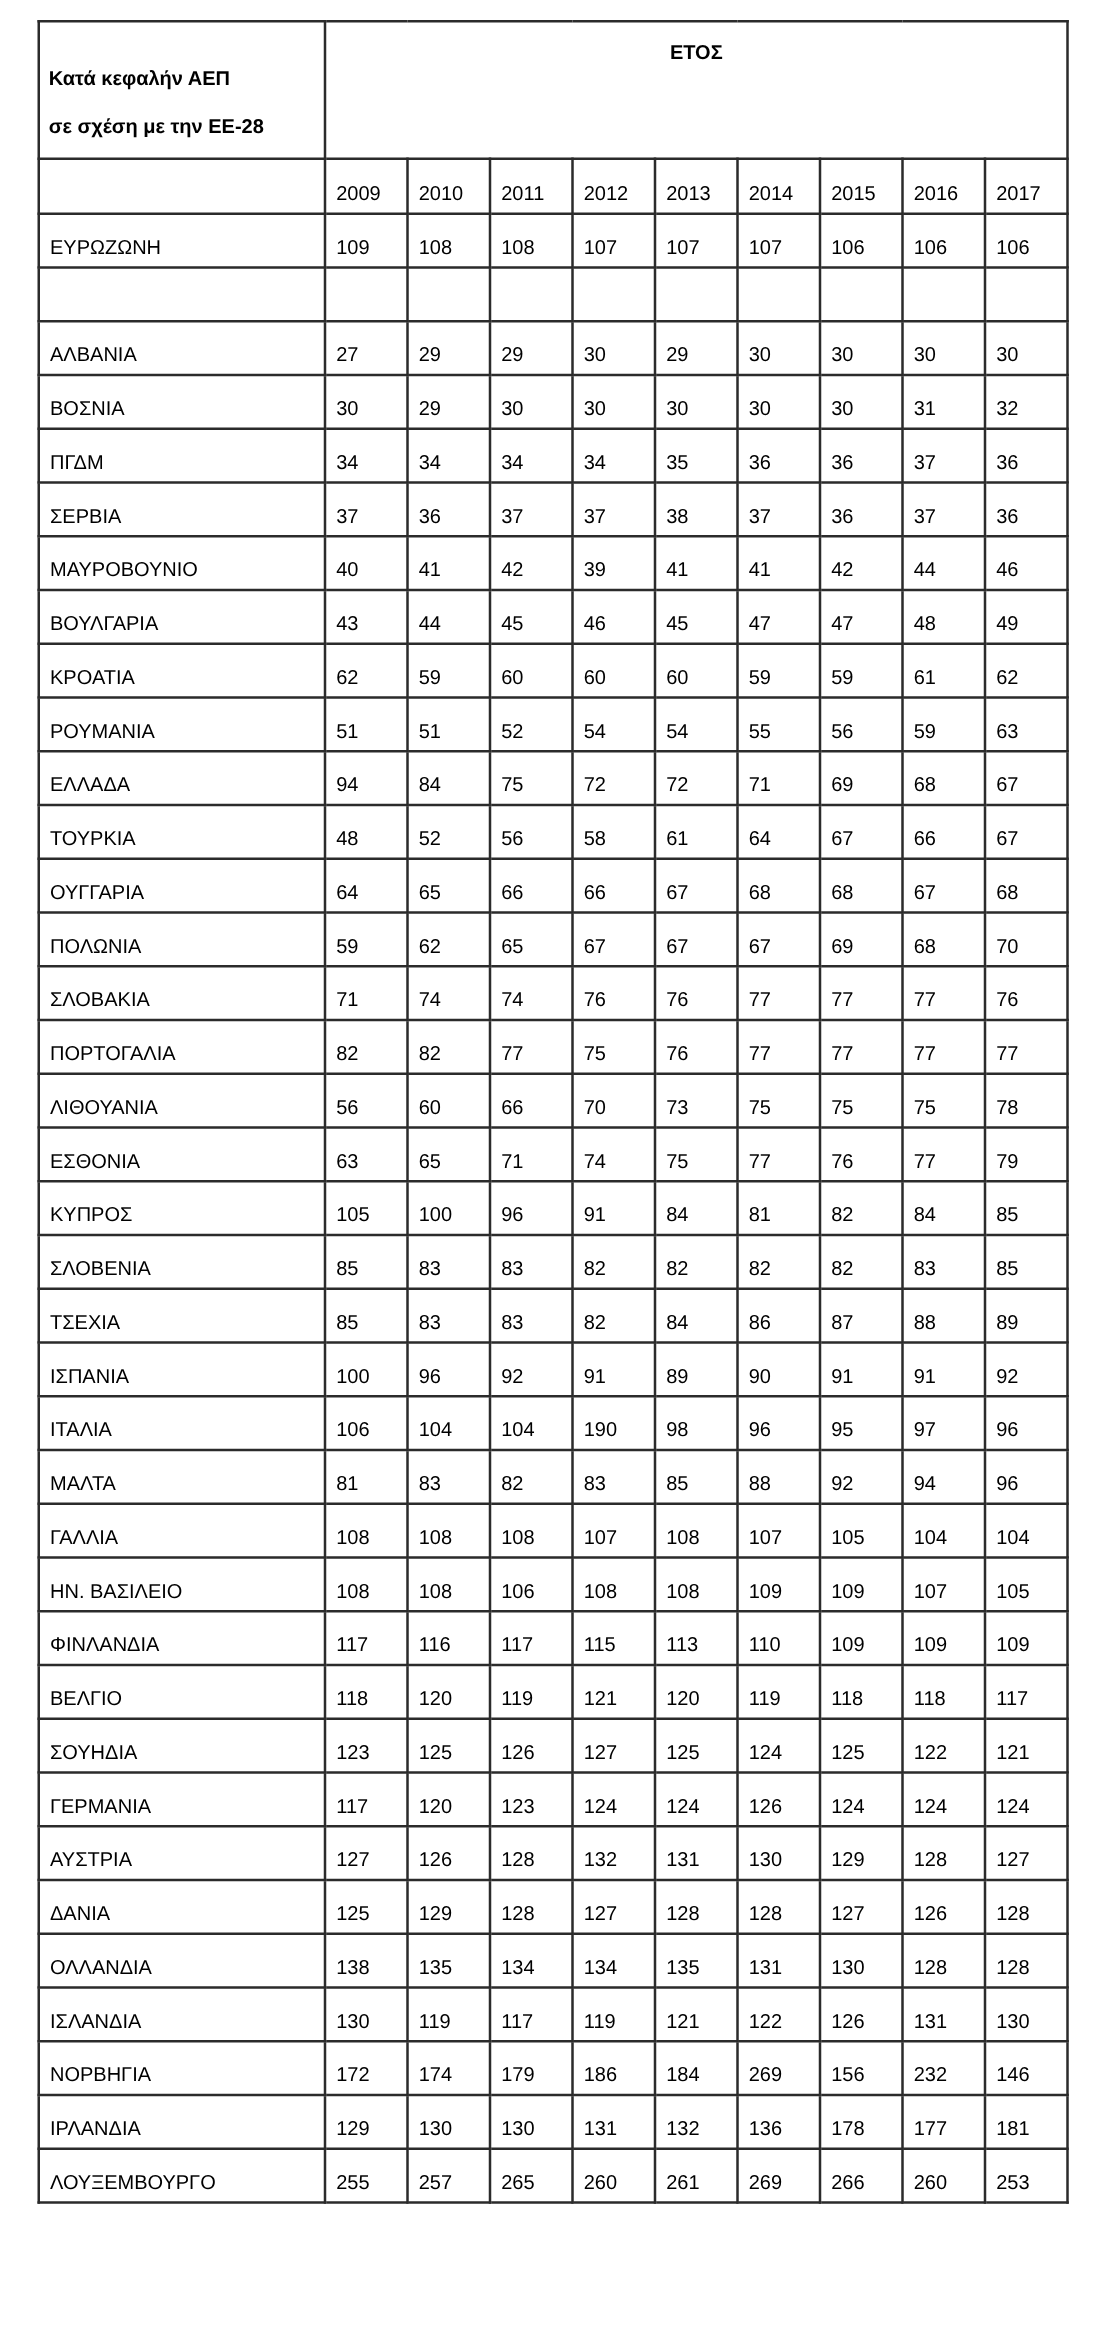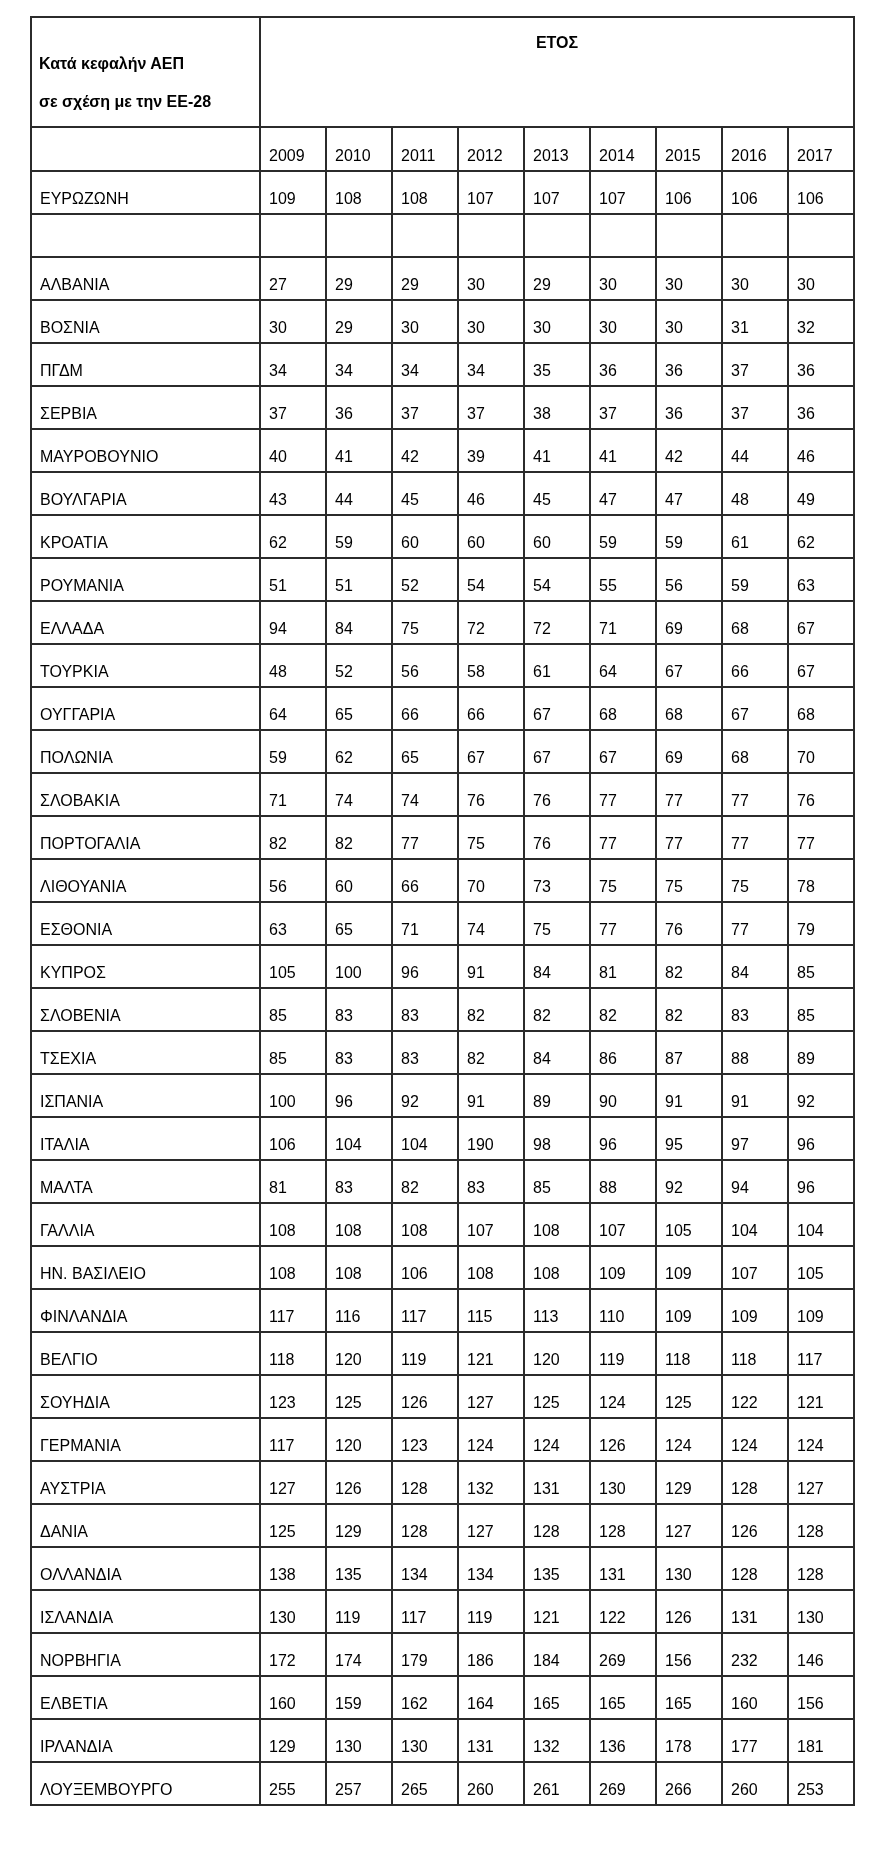--- a/index.html
+++ b/index.html
@@ -495,32 +495,20 @@
         <td>174</td>
         <td>179</td>
         <td>186</td>
         <td>184</td>
         <td>269</td>
         <td>156</td>
         <td>232</td>
         <td>146</td>
       </tr>
       <tr>
-        <td>ΕΛΒΕΤΙΑ</td>
-        <td>160</td>
-        <td>159</td>
-        <td>162</td>
-        <td>164</td>
-        <td>165</td>
-        <td>165</td>
-        <td>165</td>
-        <td>160</td>
-        <td>156</td>
-      </tr>
-      <tr>
         <td>ΙΡΛΑΝΔΙΑ</td>
         <td>129</td>
         <td>130</td>
         <td>130</td>
         <td>131</td>
         <td>132</td>
         <td>136</td>
         <td>178</td>
         <td>177</td>
         <td>181</td>

